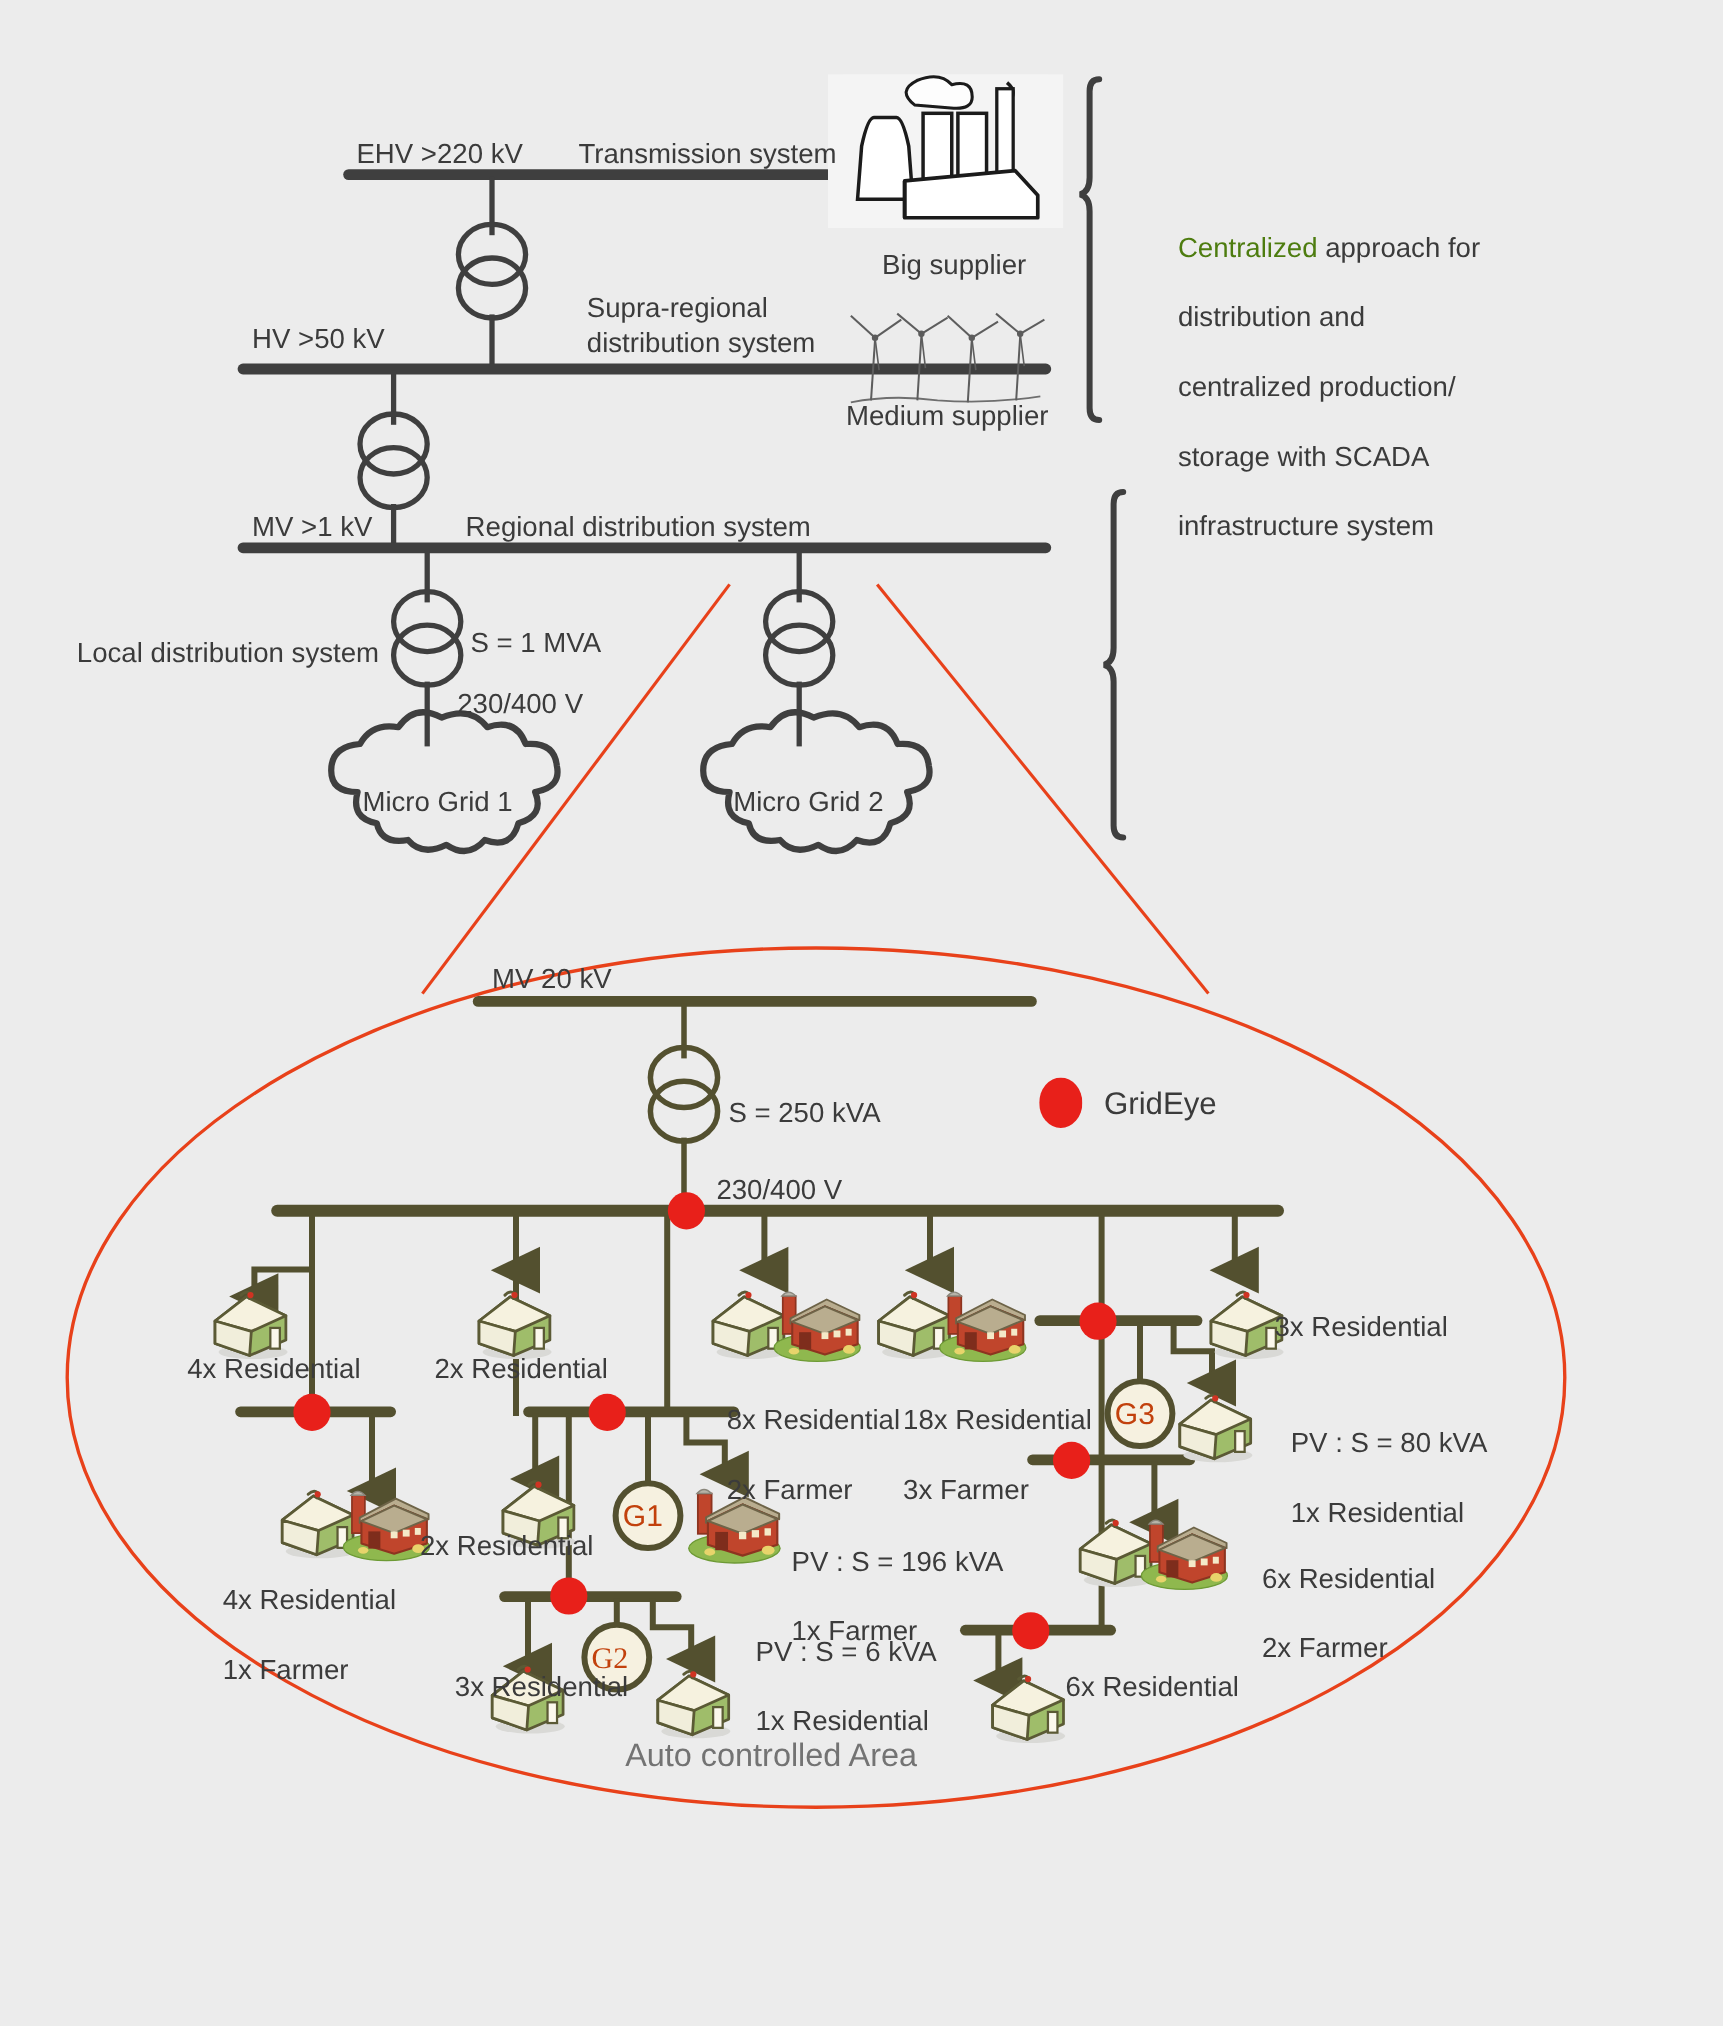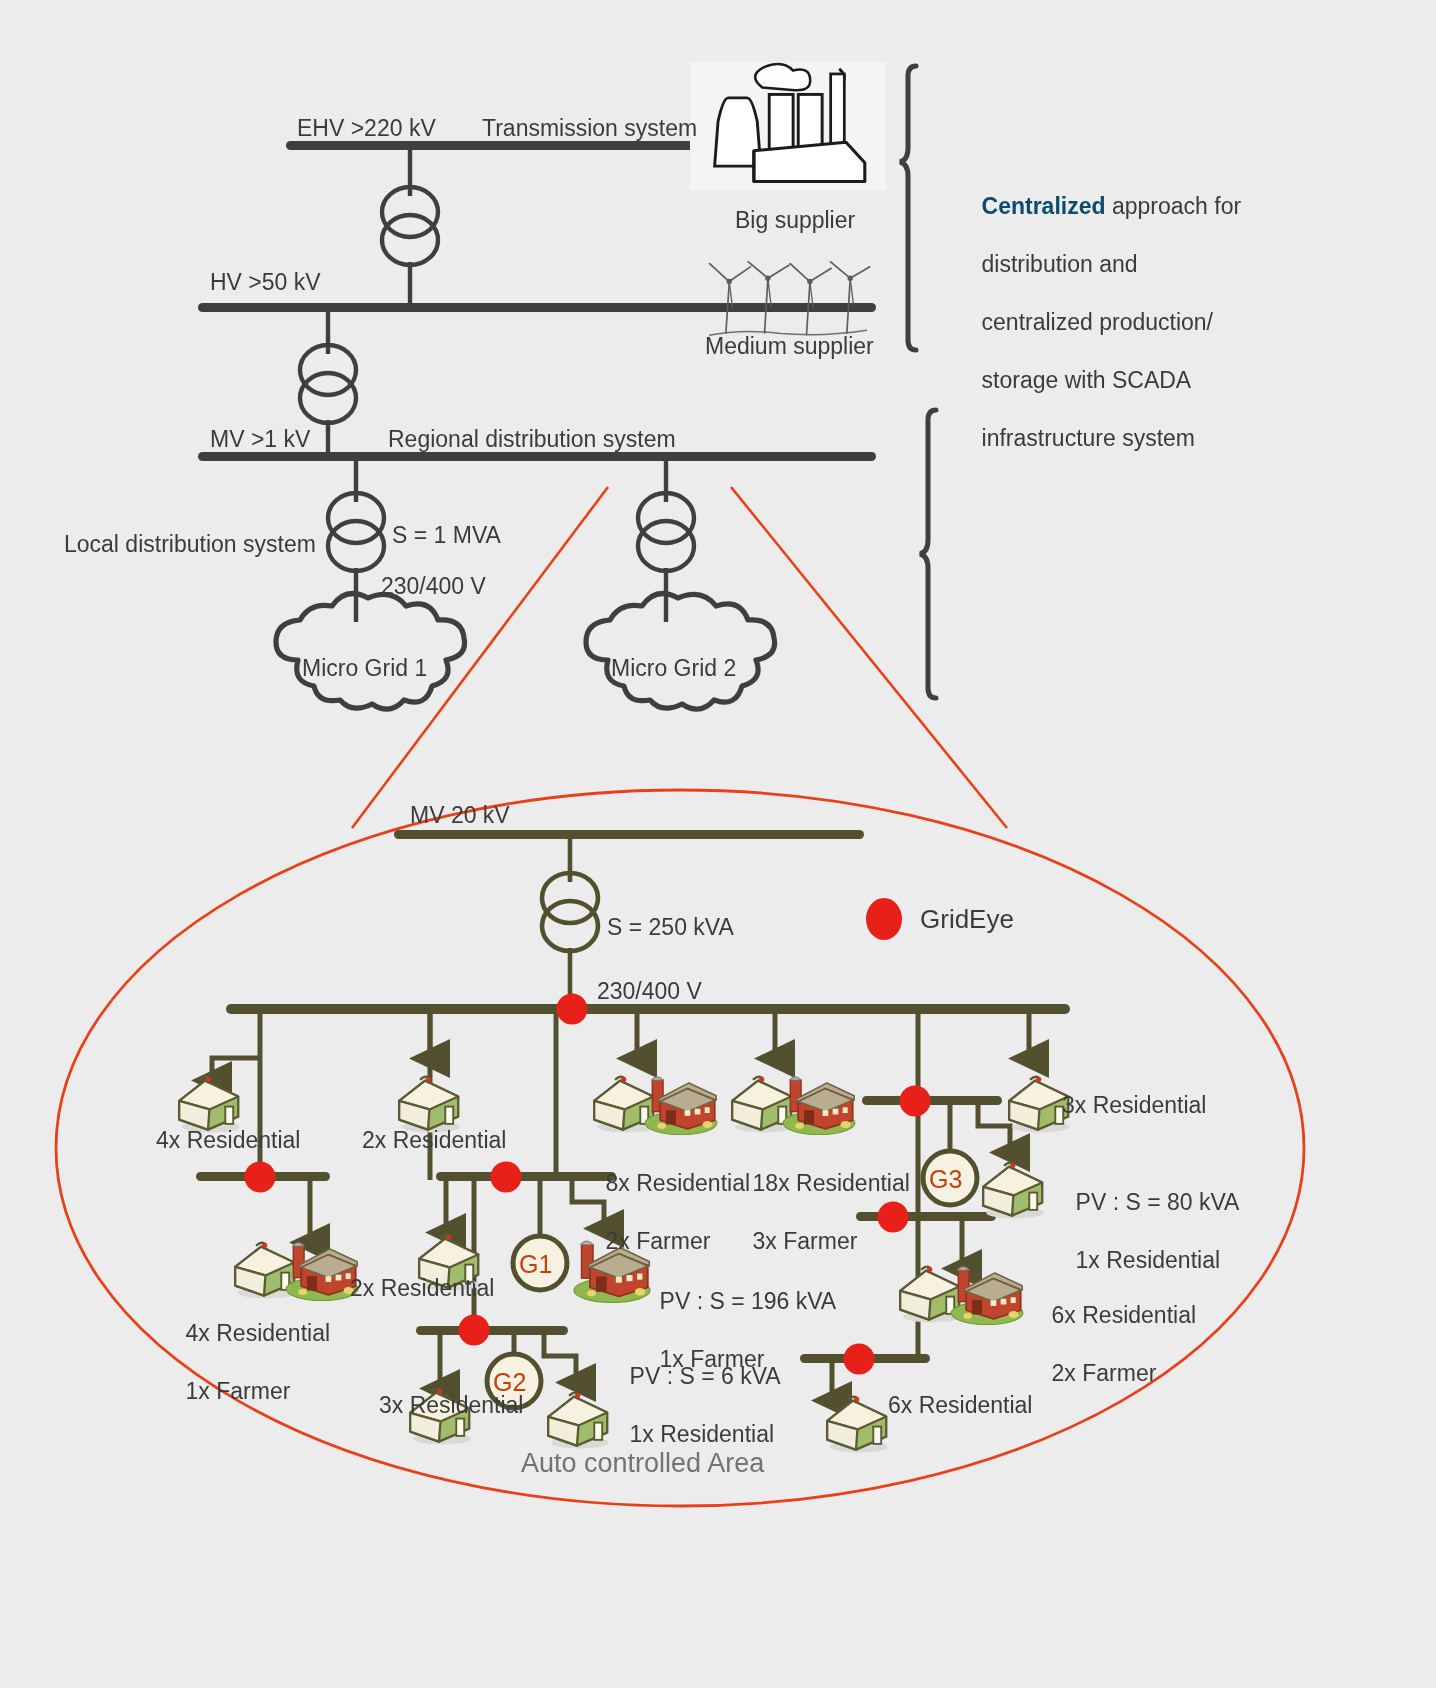--- a/index.html
+++ b/index.html
@@ -26,21 +26,21 @@
   }
   .lbl {
     position: absolute;
     color: #3b3b3b;
     font-size: 23px;
     line-height: 1.26;
     white-space: pre;
     letter-spacing: 0px;
   }
   .lbl.big { font-size: 26px; }
-  .lbl.bold-lead b { font-weight: bold; color: #0c4a6e; }
+  .lbl.bold-lead b { font-weight: normal; color: #4d7c0f; }
   .lbl.orange { color: #737373; font-size: 27px; }
   .lbl.gen { font-size: 25px; color: #c2410c; }
   .icon-host { position: absolute; }
 </style>
 </head>
 <body>
 
 <div id="root">
 
   <svg class="layer" viewBox="0 0 1436 1688">
@@ -296,20 +296,21 @@
         <use href="#sym-house" x="541" y="1388" width="72" height="62"></use>
         <use href="#sym-house" x="976" y="1158" width="72" height="62"></use>
       </g>
     </g>
   </svg>
 
   <div class="lbl" style="left:297px; top:114px;">EHV &gt;220 kV</div>
   <div class="lbl" style="left:482px; top:114px;">Transmission system</div>
 
   <div class="lbl" style="left:210px; top:268px;">HV &gt;50 kV</div>
+  <div class="lbl" style="left:489px; top:242px;">Supra-regional<br>distribution system</div>
 
   <div class="lbl" style="left:210px; top:425px;">MV &gt;1 kV</div>
   <div class="lbl" style="left:388px; top:425px;">Regional distribution system</div>
 
   <div class="lbl" style="left:64px; top:530px;">Local distribution system</div>
   <div class="lbl" style="left:392px; top:521px;">S = 1 MVA</div>
   <div class="lbl" style="left:381px; top:572px;">230/400 V</div>
 
   <div class="lbl" style="left:302px; top:654px;">Micro Grid 1</div>
   <div class="lbl" style="left:611px; top:654px;">Micro Grid 2</div>
@@ -365,21 +366,21 @@
   </div>
 
   <div class="lbl" style="left:888px; top:1391px;">6x Residential</div>
 
   <div class="lbl gen" style="left:519px; top:1249px;">G1</div>
   <div class="lbl" style="left:634px; top:1258px;">
     <span>PV : S = 196 kVA</span><br>
     <span>1x Farmer</span>
   </div>
 
-  <div class="lbl gen" style="left:493px; top:1367px;">G2</div>
+  <div class="lbl gen" style="left:493px; top:1367px;font-family:Liberation Serif, serif;">G2</div>
   <div class="lbl" style="left:604px; top:1333px;">
     <span>PV : S = 6 kVA</span><br>
     <span>1x Residential</span>
   </div>
 
   <div class="lbl gen" style="left:929px; top:1164px;">G3</div>
   <div class="lbl" style="left:1050px; top:1159px;">
     <span>PV : S = 80 kVA</span><br>
     <span>1x Residential</span>
   </div>

